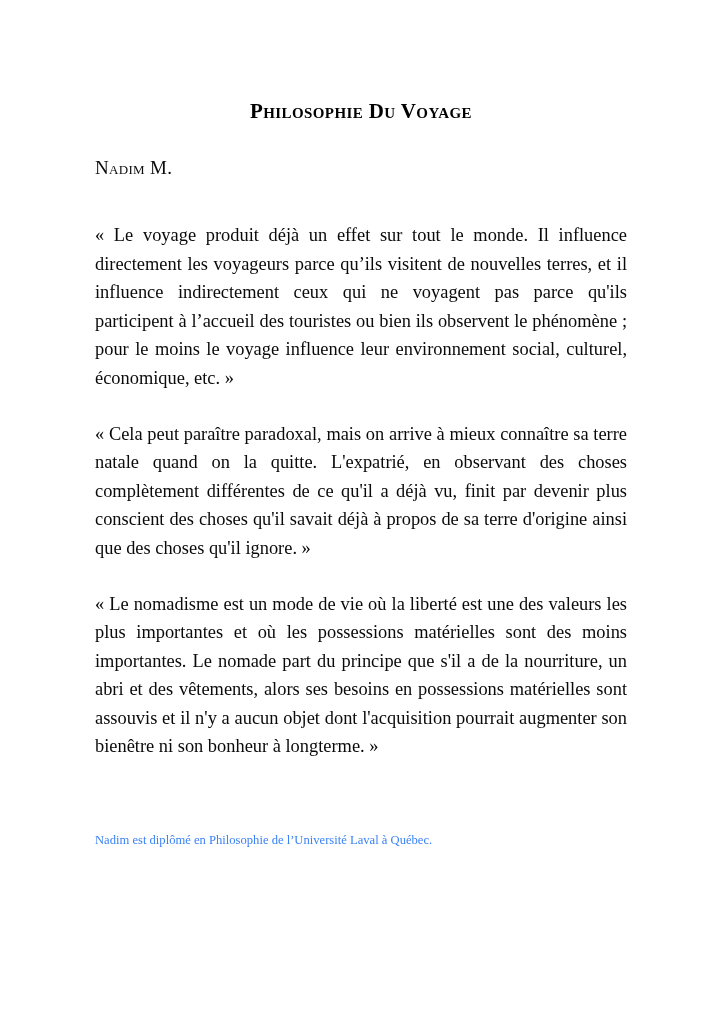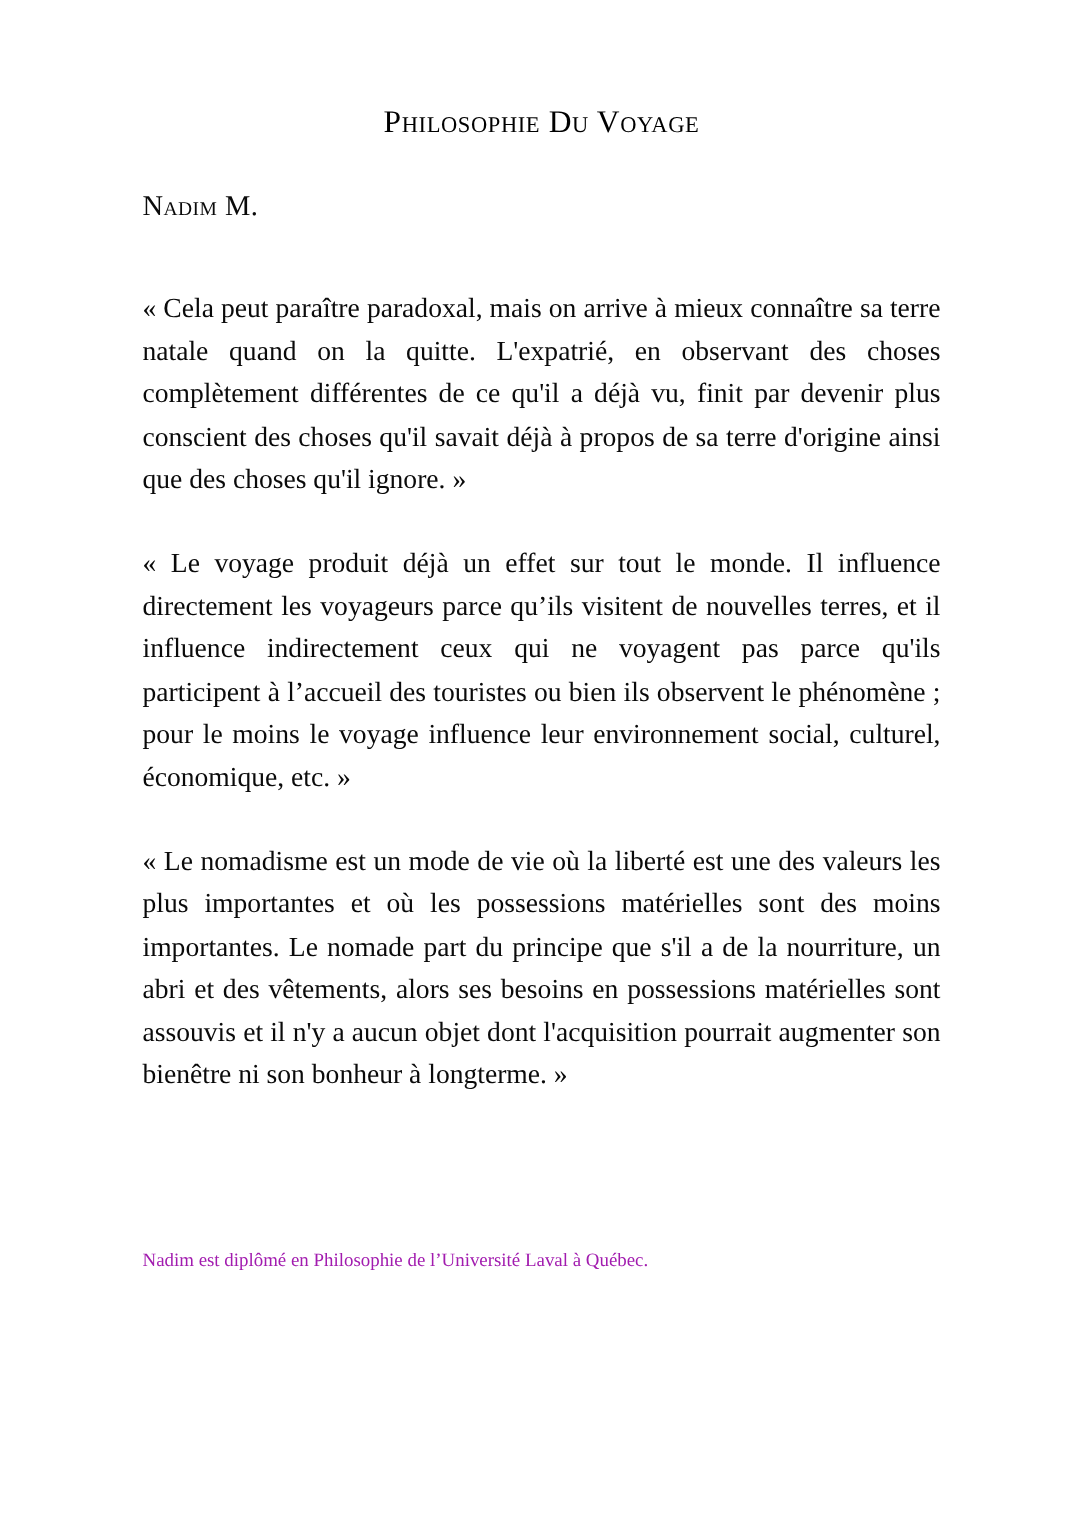--- a/index.html
+++ b/index.html
@@ -23,26 +23,26 @@
 
   .content {
     position: absolute;
     left: 95px;
     top: 0;
     width: 532px;
   }
 
   .doc-title {
     font-size: 21px;
-    font-weight: normal;
+    font-weight: bold;
     font-variant: small-caps;
     text-align: center;
     letter-spacing: 0.4px;
     margin: 0;
-    padding-top: 69px;
+    padding-top: 99px;
     line-height: 1.15;
     color: #000000;
   }
 
   .doc-author {
     font-size: 19px;
     font-weight: normal;
     font-variant: small-caps;
     text-align: left;
     letter-spacing: 0.3px;
@@ -71,38 +71,38 @@
   }
 
   .footnote {
     position: absolute;
     left: 95px;
     top: 832px;
     width: 540px;
     font-size: 12.6px;
     line-height: 17px;
     text-align: left;
-    color: #a21caf;
+    color: #3b82f6;
     margin: 0;
   }
 </style>
 </head>
 <body>
 
 <div class="page">
 
   <div class="content">
 
     <h1 class="doc-title">Philosophie Du Voyage</h1>
 
     <p class="doc-author">Nadim M.</p>
 
     <div class="body-block">
+      <p class="para">« Le voyage produit déjà un effet sur tout le monde. Il influence directement les voyageurs parce qu’ils visitent de nouvelles terres, et il influence indirectement ceux qui ne voyagent pas parce qu'ils participent à l’accueil des touristes ou bien ils observent le phénomène ; pour le moins le voyage influence leur environnement social, culturel, économique, etc. »</p>
       <p class="para">« Cela peut paraître paradoxal, mais on arrive à mieux connaître sa terre natale quand on la quitte. L'expatrié, en observant des choses complètement différentes de ce qu'il a déjà vu, finit par devenir plus conscient des choses qu'il savait déjà à propos de sa terre d'origine ainsi que des choses qu'il ignore. »</p>
-      <p class="para">« Le voyage produit déjà un effet sur tout le monde. Il influence directement les voyageurs parce qu’ils visitent de nouvelles terres, et il influence indirectement ceux qui ne voyagent pas parce qu'ils participent à l’accueil des touristes ou bien ils observent le phénomène ; pour le moins le voyage influence leur environnement social, culturel, économique, etc. »</p>
       <p class="para">« Le nomadisme est un mode de vie où la liberté est une des valeurs les plus importantes et où les possessions matérielles sont des moins importantes. Le nomade part du principe que s'il a de la nourriture, un abri et des vêtements, alors ses besoins en possessions matérielles sont assouvis et il n'y a aucun objet dont l'acquisition pourrait augmenter son bienêtre ni son bonheur à longterme. »</p>
     </div>
 
   </div>
 
   <p class="footnote">Nadim est diplômé en Philosophie de l’Université Laval à Québec.</p>
 
 </div>
 
 </body></html>

